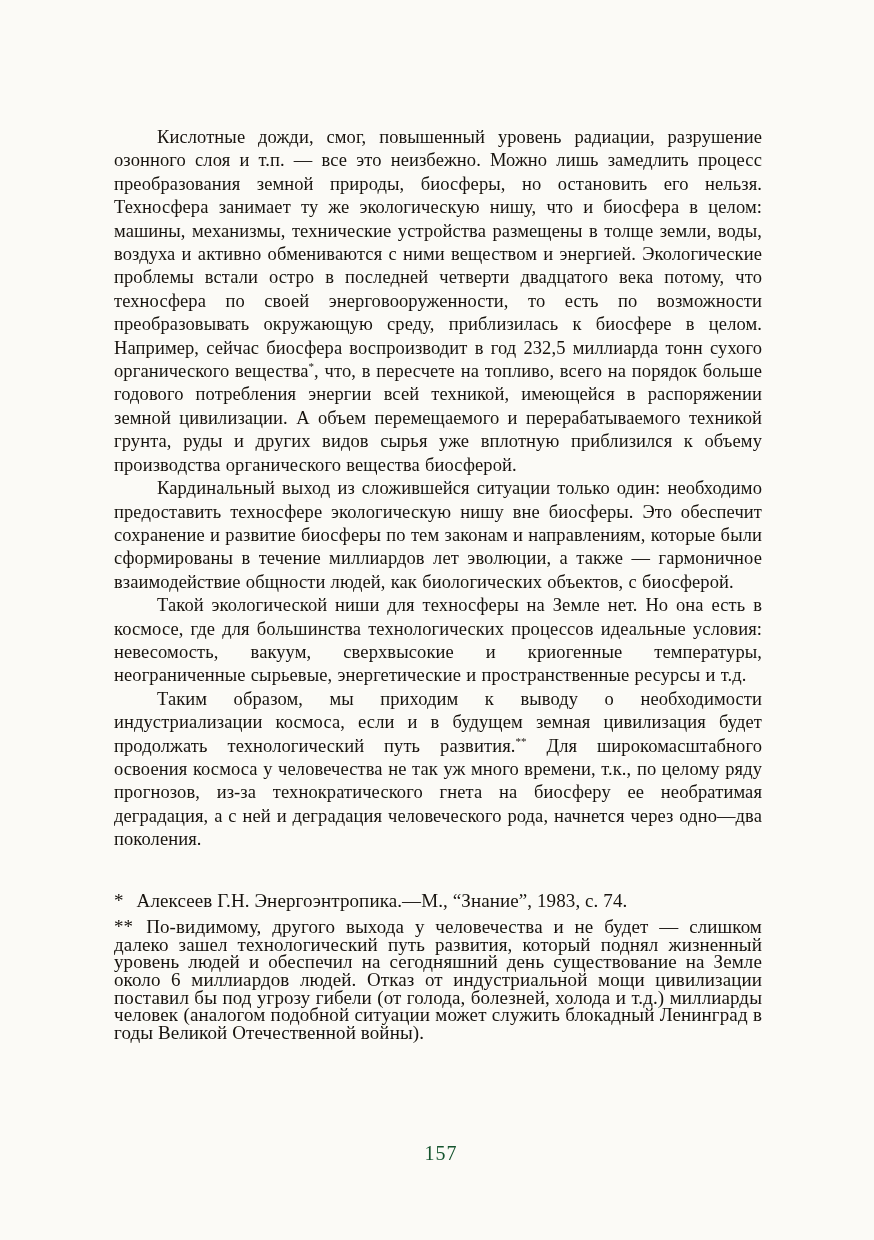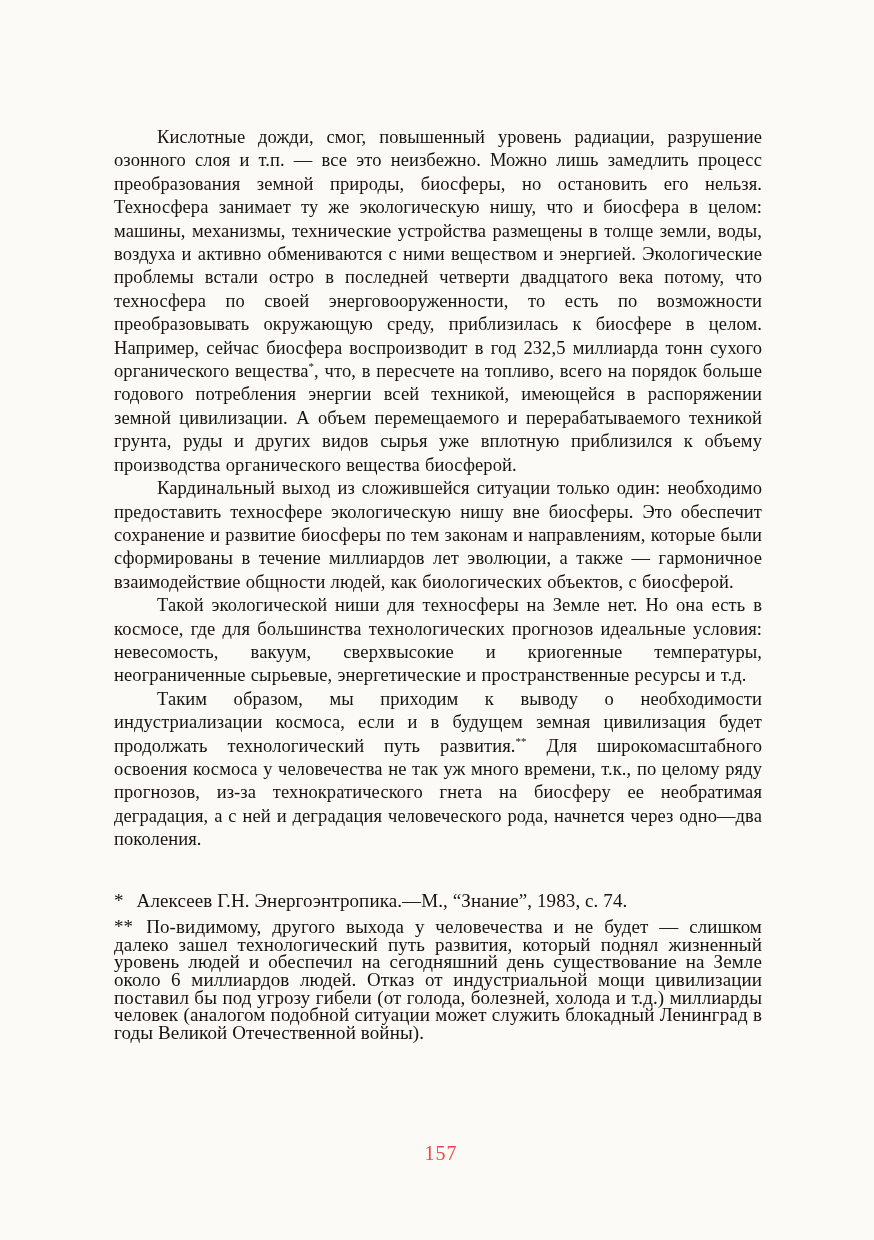--- a/index.html
+++ b/index.html
@@ -54,35 +54,35 @@
     margin-right: 13px;
   }
   .page-number {
     position: absolute;
     left: 8px;
     right: 0;
     top: 1142px;
     text-align: center;
     font-size: 20px;
     letter-spacing: 1px;
-    color: #ef4444;
+    color: #14532d;
   }
 </style>
 </head>
 <body>
 
 <div class="page">
 
   <main class="text-block">
 
     <p class="para"><span>Кислотные дожди, смог, повышенный уровень радиации, разрушение озонного слоя и т.п. — все это неизбежно. Можно лишь замедлить процесс преобразования земной природы, биосферы, но остановить его нельзя. Техносфера занимает ту же экологическую нишу, что и биосфера в целом: машины, механизмы, технические устройства размещены в толще земли, воды, воздуха и активно обмениваются с ними веществом и энергией. Экологические проблемы встали остро в последней четверти двадцатого века потому, что техносфера по своей энерговооруженности, то есть по возможности преобразовывать окружающую среду, приблизилась к биосфере в целом. Например, сейчас биосфера воспроизводит в год 232,5 миллиарда тонн сухого органического вещества</span><sup class="fnref">*</sup><span>, что, в пересчете на топливо, всего на порядок больше годового потребления энергии всей техникой, имеющейся в распоряжении земной цивилизации. А объем перемещаемого и перерабатываемого техникой грунта, руды и других видов сырья уже вплотную приблизился к объему производства органического вещества биосферой.</span></p>
 
     <p class="para">Кардинальный выход из сложившейся ситуации только один: необходимо предоставить техносфере экологическую нишу вне биосферы. Это обеспечит сохранение и развитие биосферы по тем законам и направлениям, которые были сформированы в течение миллиардов лет эволюции, а также — гармоничное взаимодействие общности людей, как биологических объектов, с биосферой.</p>
 
-    <p class="para">Такой экологической ниши для техносферы на Земле нет. Но она есть в космосе, где для большинства технологических прогнозов идеальные условия: невесомость, вакуум, сверхвысокие и криогенные температуры, неограниченные сырьевые, энергетические и пространственные ресурсы и т.д.</p>
+    <p class="para">Такой экологической ниши для техносферы на Земле нет. Но она есть в космосе, где для большинства технологических процессов идеальные условия: невесомость, вакуум, сверхвысокие и криогенные температуры, неограниченные сырьевые, энергетические и пространственные ресурсы и т.д.</p>
 
     <p class="para"><span>Таким образом, мы приходим к выводу о необходимости индустриализации космоса, если и в будущем земная цивилизация будет продолжать технологический путь развития.</span><sup class="fnref">**</sup><span> Для широкомасштабного освоения космоса у человечества не так уж много времени, т.к., по целому ряду прогнозов, из-за технократического гнета на биосферу ее необратимая деградация, а с ней и деградация человеческого рода, начнется через одно—два поколения.</span></p>
 
   </main>
 
   <section class="footnotes">
 
     <p class="footnote"><span class="fn-marker">*</span><span>Алексеев Г.Н. Энергоэнтропика.—М., “Знание”, 1983, с. 74.</span></p>
 
     <p class="footnote"><span class="fn-marker">**</span><span>По-видимому, другого выхода у человечества и не будет — слишком далеко зашел технологический путь развития, который поднял жизненный уровень людей и обеспечил на сегодняшний день существование на Земле около 6 миллиардов людей. Отказ от индустриальной мощи цивилизации поставил бы под угрозу гибели (от голода, болезней, холода и т.д.) миллиарды человек (аналогом подобной ситуации может служить блокадный Ленинград в годы Великой Отечественной войны).</span></p>

